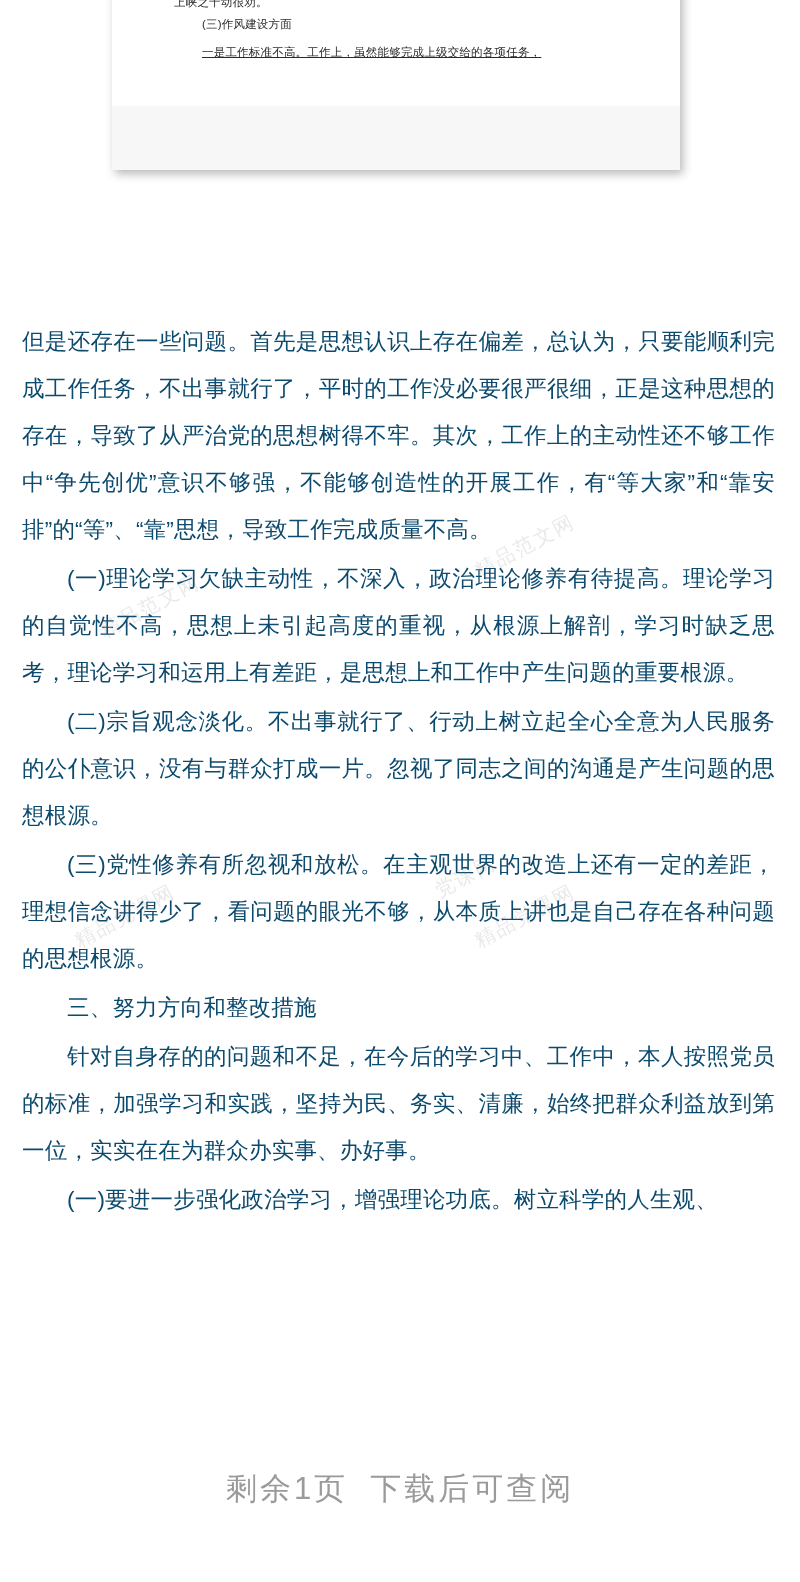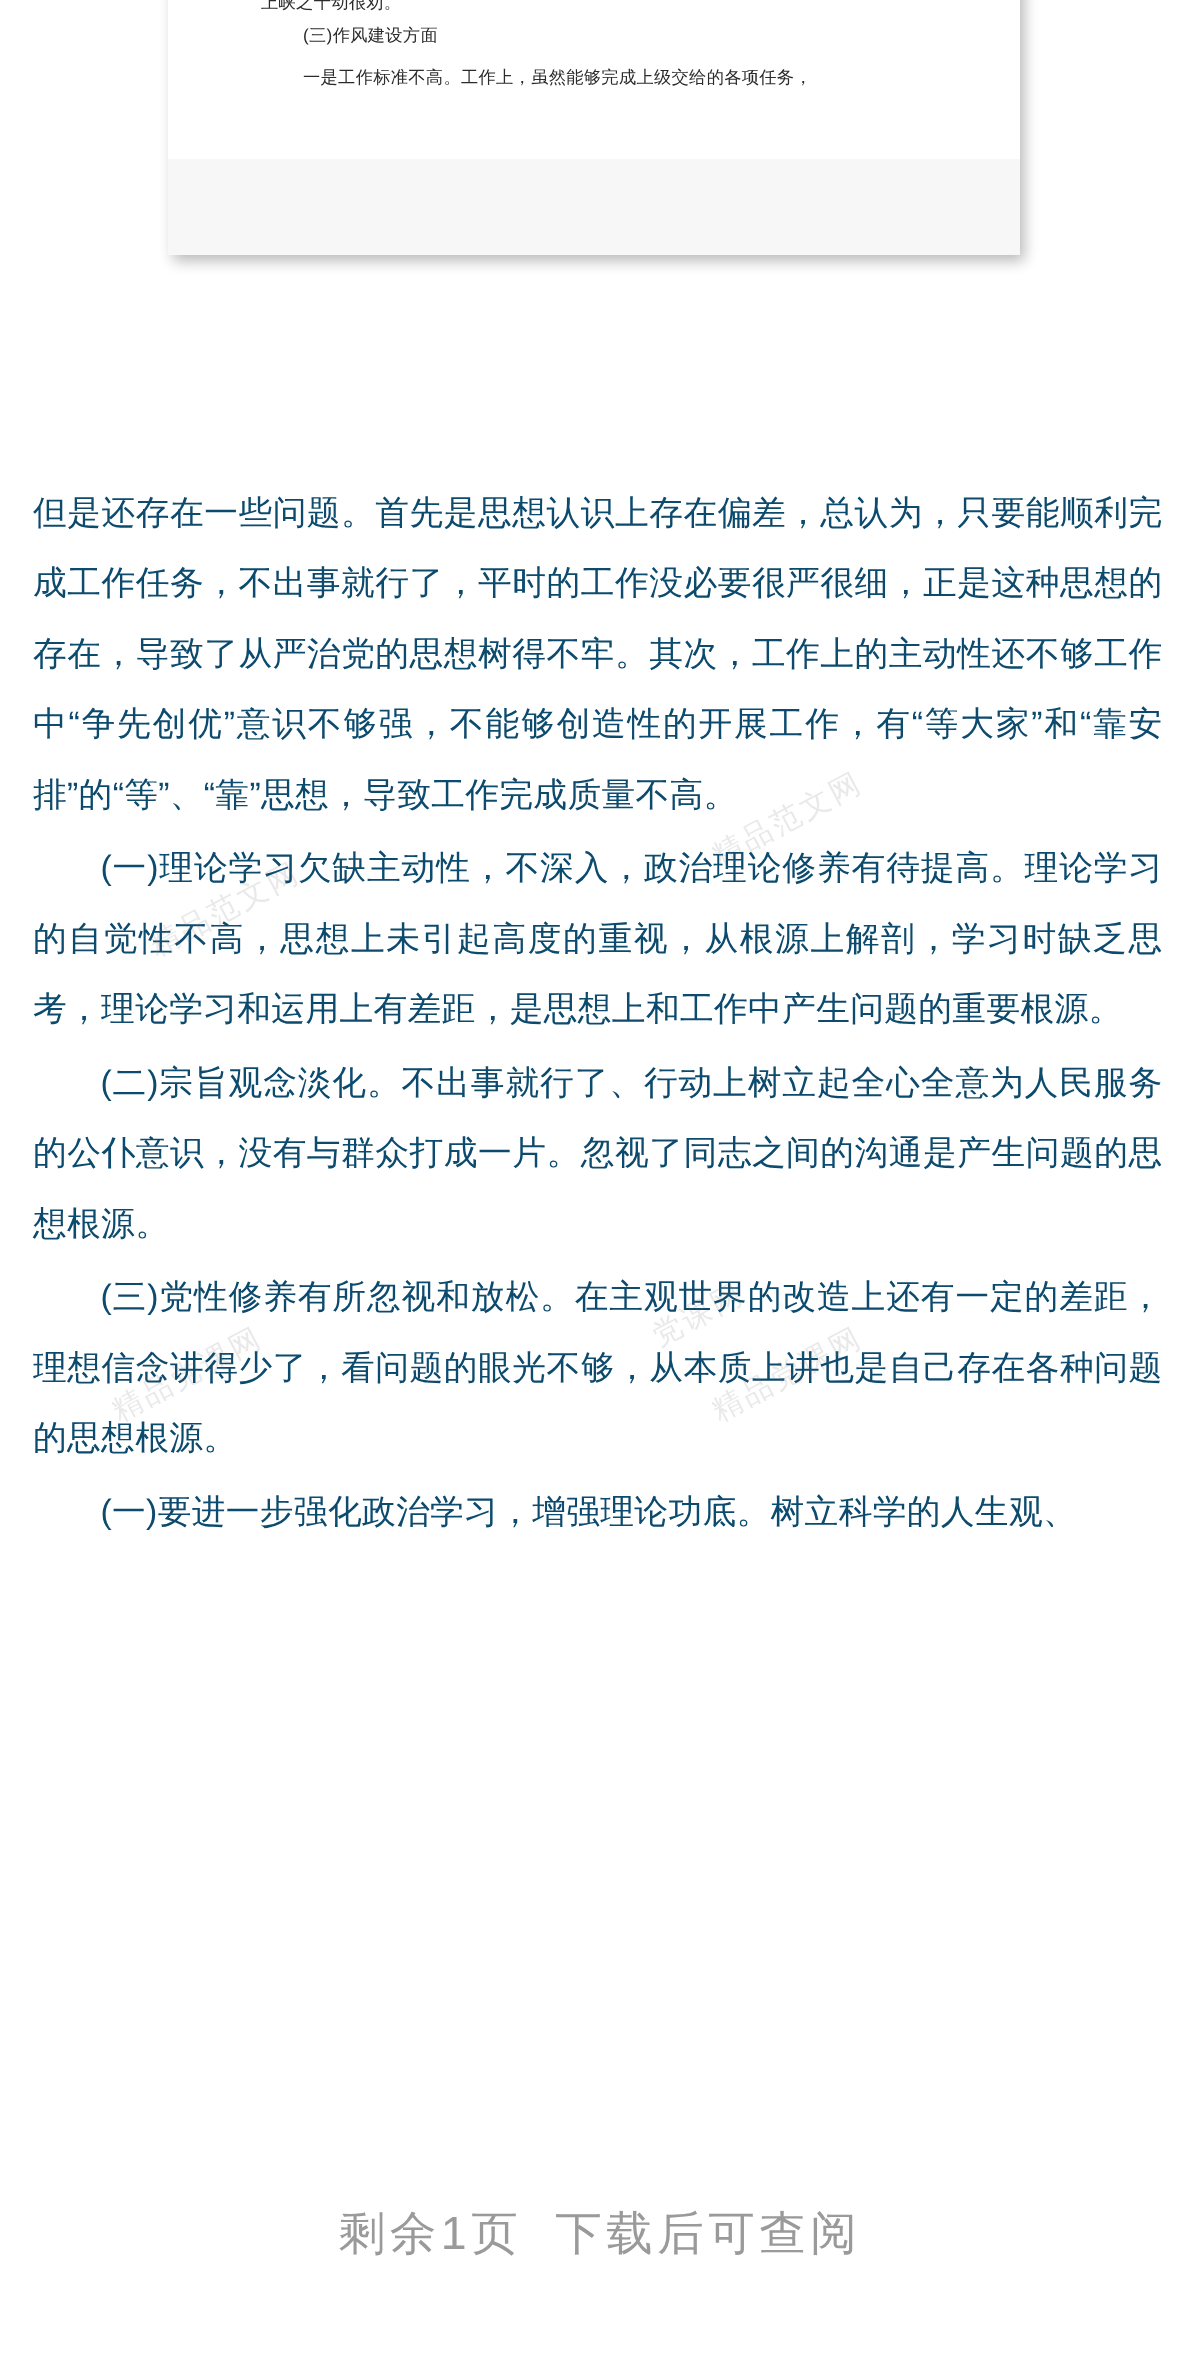--- a/index.html
+++ b/index.html
@@ -38,21 +38,21 @@
   }
   .pv-line {
     font-size: 11.5px;
     line-height: 20px;
     color: #2b2b2b;
     white-space: nowrap;
     letter-spacing: 0.2px;
   }
   .pv-l1 { position: absolute; left: 62px; top: 142px; }
   .pv-l2 { position: absolute; left: 90px; top: 164px; }
-  .pv-l3 { position: absolute; left: 90px; top: 192px; }
+  .pv-l3 { position: absolute; left: 90px; top: 192px; text-decoration: underline; }
 
   
   #doc-body {
     position: absolute;
     left: 0;
     top: 318px;
     width: 800px;
   }
   .para {
     margin: 0 0 2px 0;
@@ -110,20 +110,22 @@
     <div class="pv-line pv-l2">(三)作风建设方面</div>
     <div class="pv-line pv-l3">一是工作标准不高。工作上，虽然能够完成上级交给的各项任务，</div>
   </div>
 </div>
 
 <div id="doc-body">
   <p class="para">但是还存在一些问题。首先是思想认识上存在偏差，总认为，只要能顺利完成工作任务，不出事就行了，平时的工作没必要很严很细，正是这种思想的存在，导致了从严治党的思想树得不牢。其次，工作上的主动性还不够工作中“争先创优”意识不够强，不能够创造性的开展工作，有“等大家”和“靠安排”的“等”、“靠”思想，导致工作完成质量不高。</p>
   <p class="para indent">(一)理论学习欠缺主动性，不深入，政治理论修养有待提高。理论学习的自觉性不高，思想上未引起高度的重视，从根源上解剖，学习时缺乏思考，理论学习和运用上有差距，是思想上和工作中产生问题的重要根源。</p>
   <p class="para indent">(二)宗旨观念淡化。不出事就行了、行动上树立起全心全意为人民服务的公仆意识，没有与群众打成一片。忽视了同志之间的沟通是产生问题的思想根源。</p>
   <p class="para indent">(三)党性修养有所忽视和放松。在主观世界的改造上还有一定的差距，理想信念讲得少了，看问题的眼光不够，从本质上讲也是自己存在各种问题的思想根源。</p>
+  <p class="para heading">三、努力方向和整改措施</p>
+  <p class="para indent">针对自身存的的问题和不足，在今后的学习中、工作中，本人按照党员的标准，加强学习和实践，坚持为民、务实、清廉，始终把群众利益放到第一位，实实在在为群众办实事、办好事。</p>
   <p class="para indent">(一)要进一步强化政治学习，增强理论功底。树立科学的人生观、</p>
 </div>
 
 <div class="wm wm1">精品范文网</div>
 <div class="wm wm2">精品范文网</div>
 <div class="wm wm3">党课网</div>
 <div class="wm wm4">精品党课网</div>
 <div class="wm wm5">精品党课网</div>
 
 <div id="footer-note">

